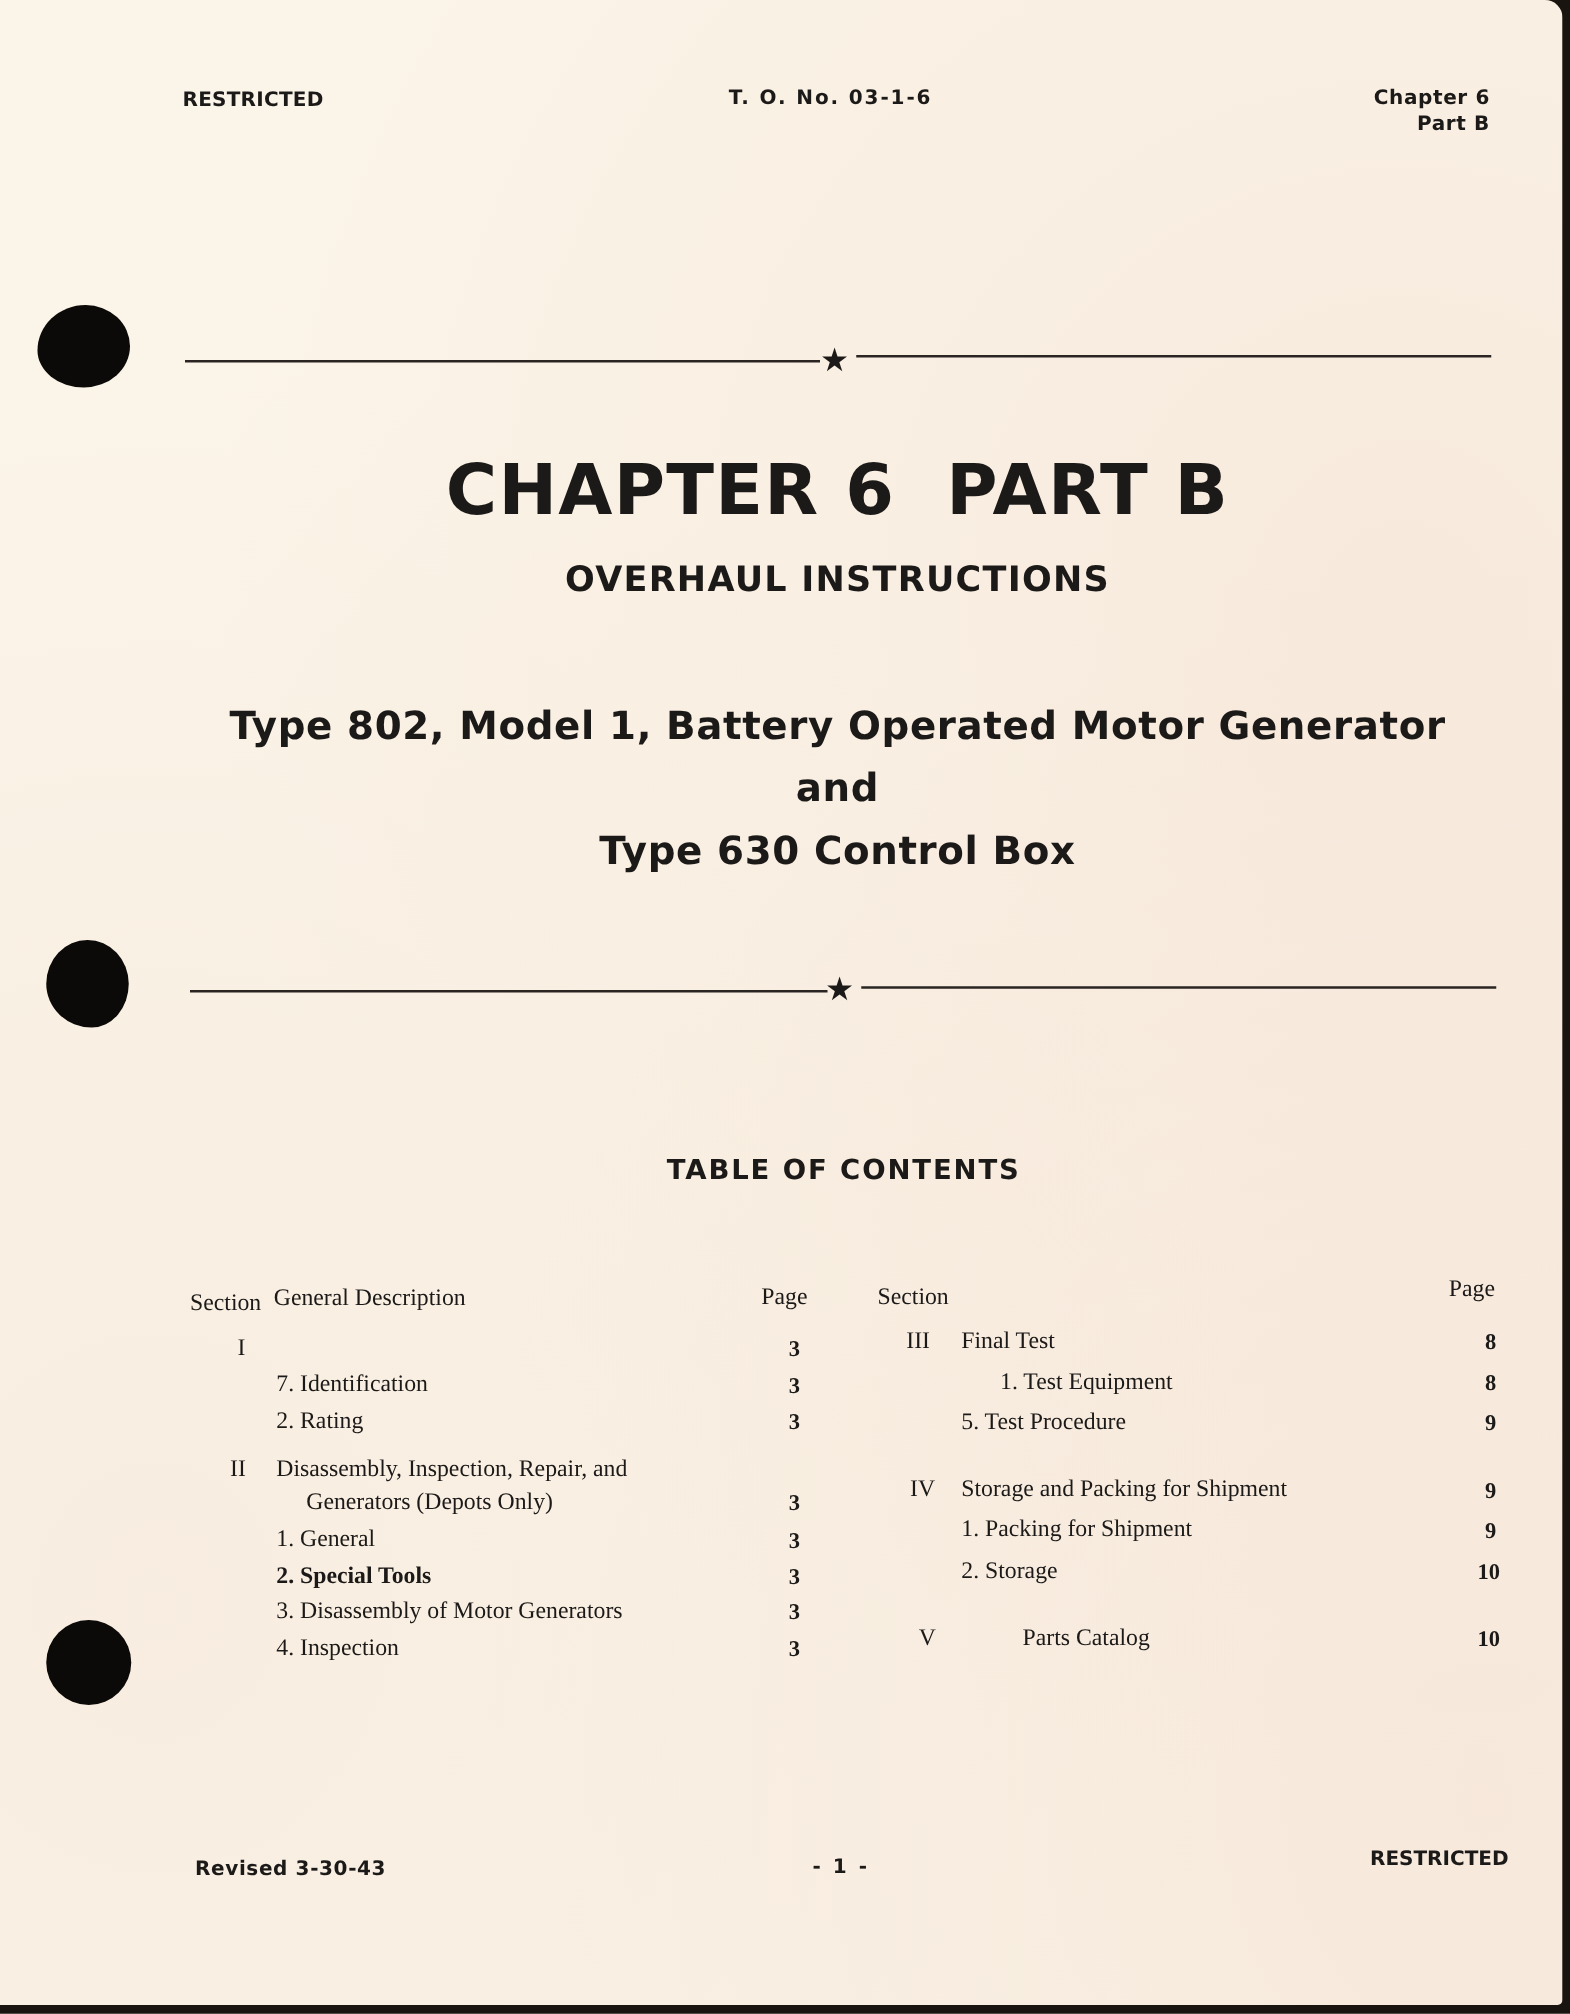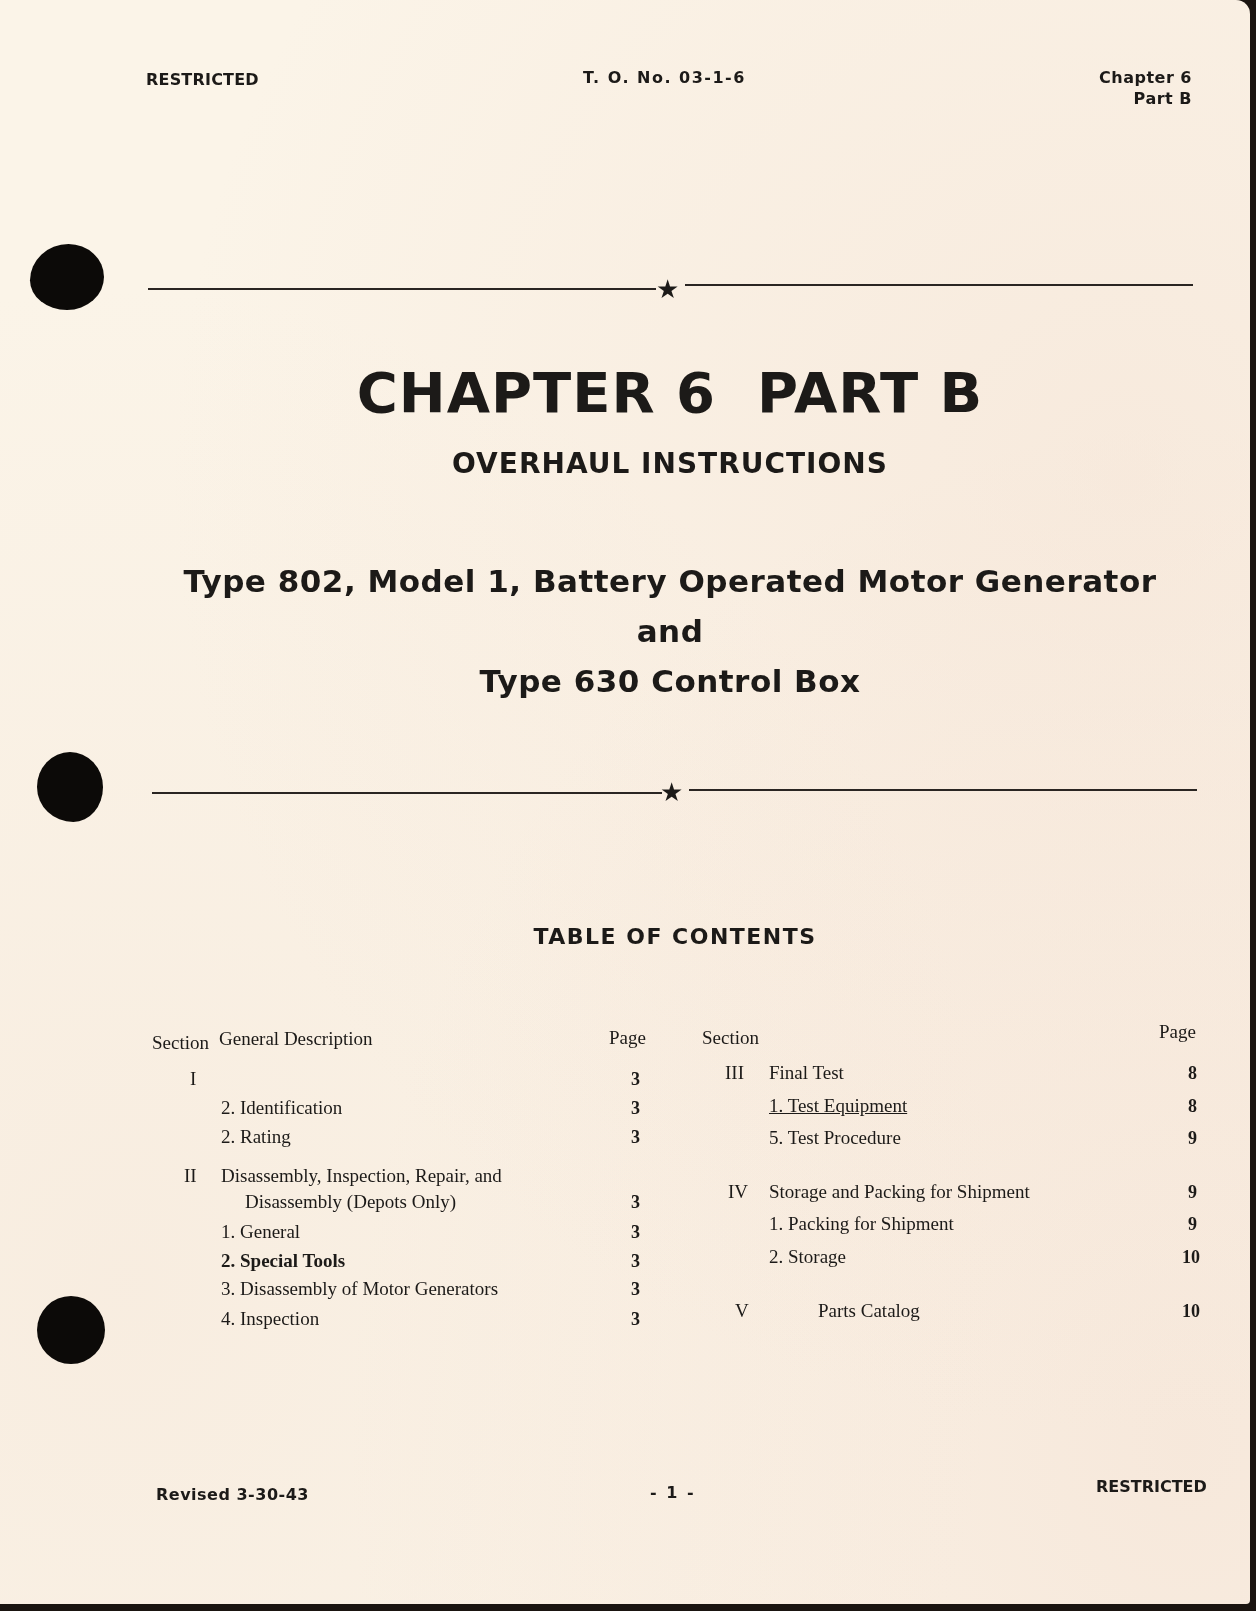--- a/index.html
+++ b/index.html
@@ -144,30 +144,30 @@
 
   <div class="abs sans toc-title">TABLE OF CONTENTS</div>
 
   <div class="abs serif toc-text" style="left:152px; top:1032px;">Section</div>
   <div class="abs serif toc-text" style="left:609px; top:1027px;">Page</div>
 
   <div class="abs serif toc-text" style="left:190px; top:1068px;">I</div>
   <div class="abs serif toc-text" style="left:219px; top:1028px;">General Description</div>
   <div class="abs serif toc-text toc-num" style="left:631px; top:1068px;">3</div>
 
-  <div class="abs serif toc-text" style="left:221px; top:1097px;">2. Identification</div>
+  <div class="abs serif toc-text" style="left:221px; top:1097px;">7. Identification</div>
   <div class="abs serif toc-text toc-num" style="left:631px; top:1097px;">3</div>
 
   <div class="abs serif toc-text" style="left:221px; top:1126px;">2. Rating</div>
   <div class="abs serif toc-text toc-num" style="left:631px; top:1126px;">3</div>
 
   <div class="abs serif toc-text" style="left:184px; top:1165px;">II</div>
   <div class="abs serif toc-text" style="left:221px; top:1165px;">Disassembly, Inspection, Repair, and</div>
 
-  <div class="abs serif toc-text" style="left:245px; top:1191px;">Disassembly (Depots Only)</div>
+  <div class="abs serif toc-text" style="left:245px; top:1191px;">Generators (Depots Only)</div>
   <div class="abs serif toc-text toc-num" style="left:631px; top:1191px;">3</div>
 
   <div class="abs serif toc-text" style="left:221px; top:1221px;">1. General</div>
   <div class="abs serif toc-text toc-num" style="left:631px; top:1221px;">3</div>
 
   <div class="abs serif toc-text" style="left:221px; top:1250px;font-weight:bold;">2. Special Tools</div>
   <div class="abs serif toc-text toc-num" style="left:631px; top:1250px;">3</div>
 
   <div class="abs serif toc-text" style="left:221px; top:1278px;">3. Disassembly of Motor Generators</div>
   <div class="abs serif toc-text toc-num" style="left:631px; top:1278px;">3</div>
@@ -175,21 +175,21 @@
   <div class="abs serif toc-text" style="left:221px; top:1308px;">4. Inspection</div>
   <div class="abs serif toc-text toc-num" style="left:631px; top:1308px;">3</div>
 
   <div class="abs serif toc-text" style="left:702px; top:1027px;">Section</div>
   <div class="abs serif toc-text" style="left:1159px; top:1021px;">Page</div>
 
   <div class="abs serif toc-text" style="left:725px; top:1062px;">III</div>
   <div class="abs serif toc-text" style="left:769px; top:1062px;">Final Test</div>
   <div class="abs serif toc-text toc-num" style="left:1188px; top:1062px;">8</div>
 
-  <div class="abs serif toc-text" style="left:769px; top:1095px;text-decoration:underline;">1. Test Equipment</div>
+  <div class="abs serif toc-text" style="left:800px; top:1095px;">1. Test Equipment</div>
   <div class="abs serif toc-text toc-num" style="left:1188px; top:1095px;">8</div>
 
   <div class="abs serif toc-text" style="left:769px; top:1127px;">5. Test Procedure</div>
   <div class="abs serif toc-text toc-num" style="left:1188px; top:1127px;">9</div>
 
   <div class="abs serif toc-text" style="left:712px; top:1181px;margin-left:16px;">IV</div>
   <div class="abs serif toc-text" style="left:769px; top:1181px;">Storage and Packing for Shipment</div>
   <div class="abs serif toc-text toc-num" style="left:1188px; top:1181px;">9</div>
 
   <div class="abs serif toc-text" style="left:769px; top:1213px;">1. Packing for Shipment</div>

